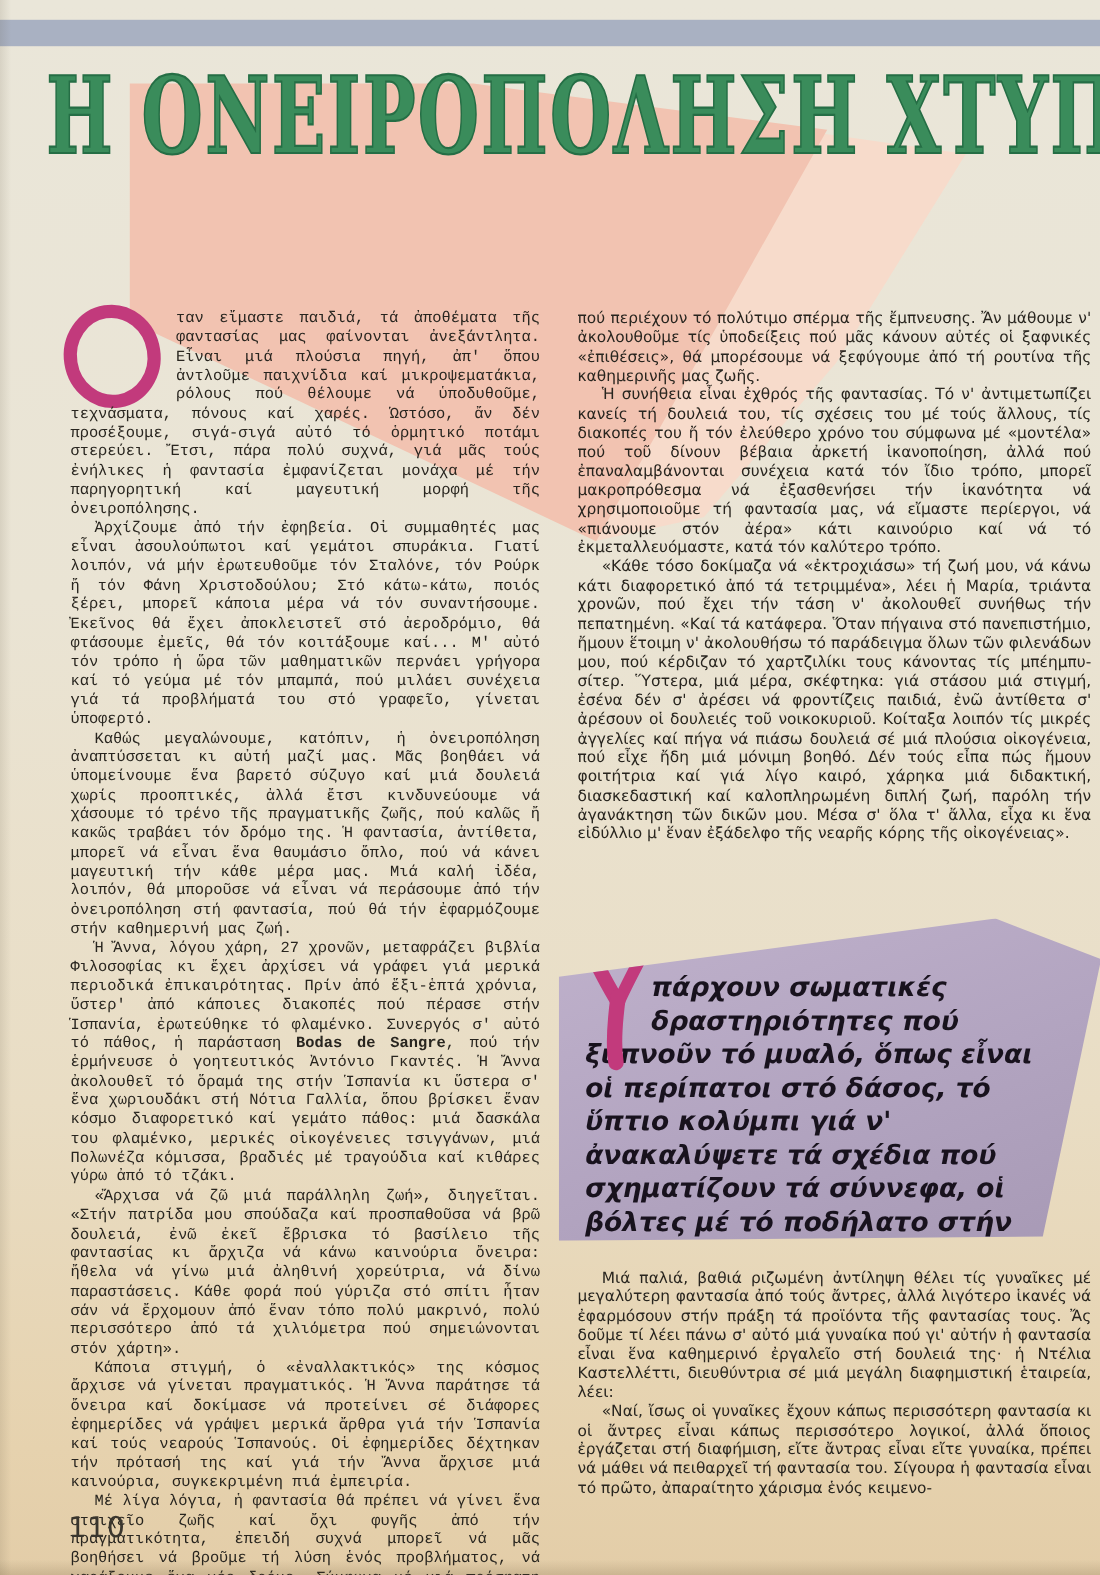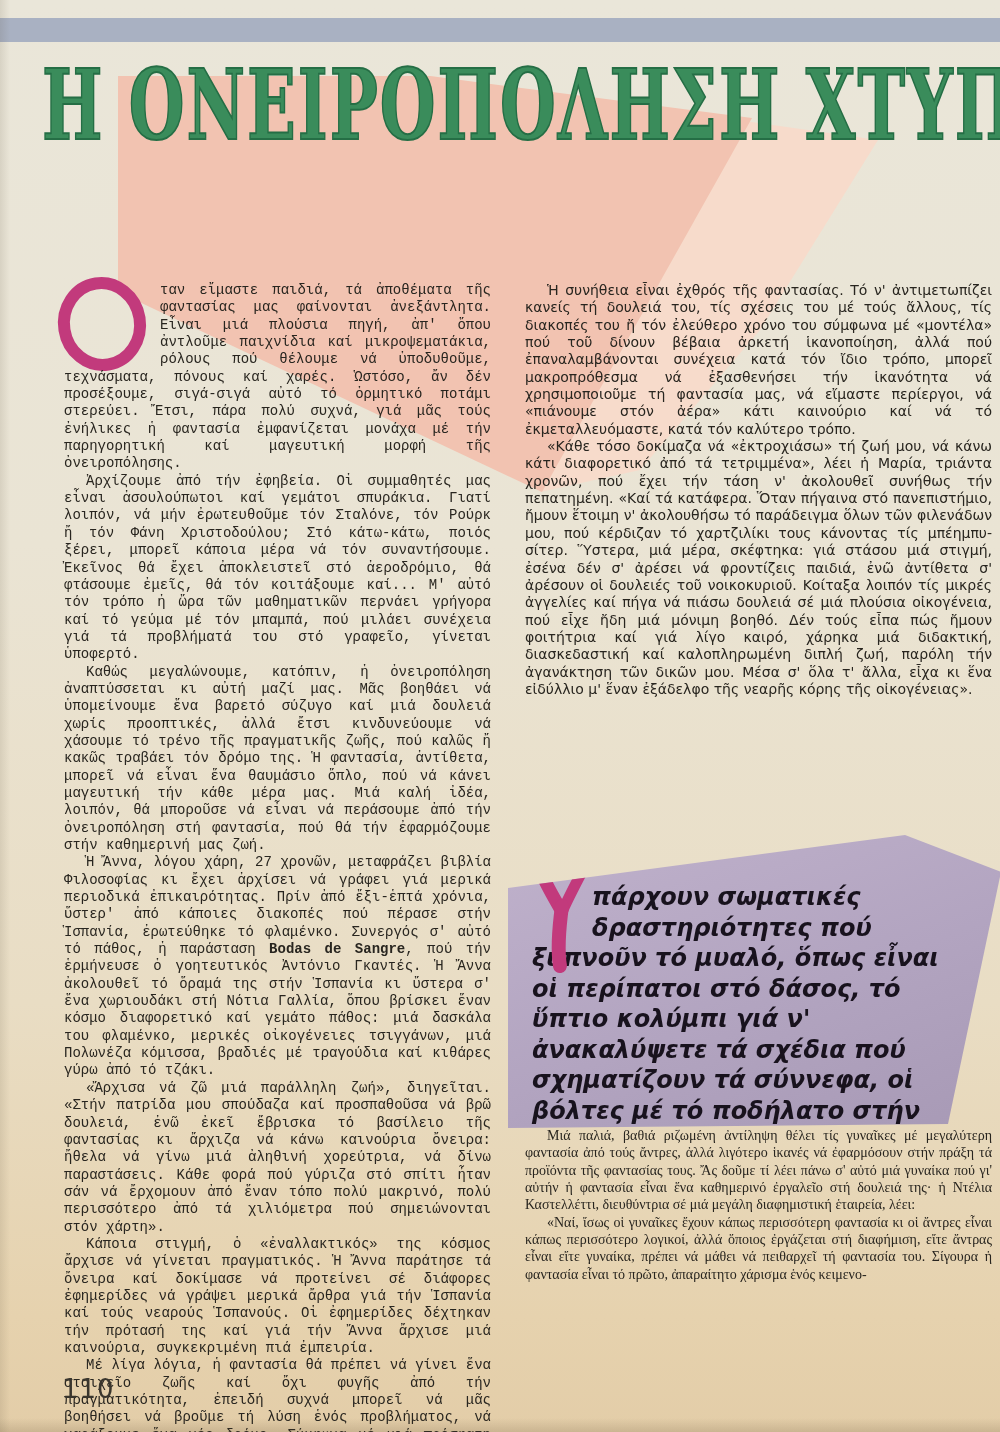--- a/index.html
+++ b/index.html
@@ -17,21 +17,21 @@
   .title{
     position:absolute; left:42px; top:52px; white-space:nowrap;
     font-family:"DejaVu Serif", serif; font-weight:bold;
     font-size:97px; line-height:1.1; letter-spacing:3px;
     transform:scale(0.66,1); transform-origin:0 0;
     -webkit-text-stroke:2px #256e45;
   }
   .col{position:absolute; color:#28251f; font-size:14px; line-height:17.35px; text-align:justify;}
   .col-left{left:64px;  top:282px; width:427px;font-family:Liberation Mono, monospace;}
   .col-right{left:525px; top:282px; width:467px;}
-  .col-right-bottom{left:525px; top:1127px; width:467px;font-family:Liberation Serif, serif;}
+  .col-right-bottom{left:525px; top:1154px; width:467px;}
   .para{margin:0; text-align:justify;}
   .para.ind{text-indent:22px;}
   .para .bold{font-weight:bold;}
   .dropcap-o{float:left; width:88px; height:85px; margin:0 14px 0 -6px;}
   .quote-box{
     position:absolute; left:504px; top:830px; width:499px; height:303px;
     clip-path:polygon(4px 58px, 401px 5px, 497px 42px, 444px 294px, 4px 298px);
     background:linear-gradient(160deg,#c0b2cc 0%, #b2a4c0 55%, #a799b5 100%);
   }
   .quote-inner{
@@ -69,20 +69,21 @@
         <p class="para ind"><span>Ἀρχίζουμε ἀπό τήν ἐφηβεία. Οἱ συμμαθητές μας εἶναι ἀσουλούπωτοι καί γεμάτοι σπυράκια. Γιατί λοιπόν, νά μήν ἐρωτευθοῦμε τόν Σταλόνε, τόν Ρούρκ ἤ τόν Φάνη Χριστοδούλου; Στό κάτω-κάτω, ποιός ξέρει, μπορεῖ κάποια μέρα νά τόν συναντήσουμε. Ἐκεῖνος θά ἔχει ἀποκλειστεῖ στό ἀεροδρόμιο, θά φτάσουμε ἐμεῖς, θά τόν κοιτάξουμε καί... Μ' αὐτό τόν τρόπο ἡ ὥρα τῶν μαθηματικῶν περνάει γρήγορα καί τό γεύμα μέ τόν μπαμπά, πού μιλάει συνέχεια γιά τά προβλήματά του στό γραφεῖο, γίνεται ὑποφερτό.</span></p>
         <p class="para ind"><span>Καθώς μεγαλώνουμε, κατόπιν, ἡ ὀνειροπόληση ἀναπτύσσεται κι αὐτή μαζί μας. Μᾶς βοηθάει νά ὑπομείνουμε ἕνα βαρετό σύζυγο καί μιά δουλειά χωρίς προοπτικές, ἀλλά ἔτσι κινδυνεύουμε νά χάσουμε τό τρένο τῆς πραγματικῆς ζωῆς, πού καλῶς ἤ κακῶς τραβάει τόν δρόμο της. Ἡ φαντασία, ἀντίθετα, μπορεῖ νά εἶναι ἕνα θαυμάσιο ὅπλο, πού νά κάνει μαγευτική τήν κάθε μέρα μας. Μιά καλή ἰδέα, λοιπόν, θά μποροῦσε νά εἶναι νά περάσουμε ἀπό τήν ὀνειροπόληση στή φαντασία, πού θά τήν ἐφαρμόζουμε στήν καθημερινή μας ζωή.</span></p>
         <p class="para ind"><span>Ἡ Ἄννα, λόγου χάρη, 27 χρονῶν, μεταφράζει βιβλία Φιλοσοφίας κι ἔχει ἀρχίσει νά γράφει γιά μερικά περιοδικά ἐπικαιρότητας. Πρίν ἀπό ἕξι-ἑπτά χρόνια, ὕστερ' ἀπό κάποιες διακοπές πού πέρασε στήν Ἱσπανία, ἐρωτεύθηκε τό φλαμένκο. Συνεργός σ' αὐτό τό πάθος, ἡ παράσταση </span><span class="bold">Bodas de Sangre</span><span>, πού τήν ἑρμήνευσε ὁ γοητευτικός Ἀντόνιο Γκαντές. Ἡ Ἄννα ἀκολουθεῖ τό ὅραμά της στήν Ἱσπανία κι ὕστερα σ' ἕνα χωριουδάκι στή Νότια Γαλλία, ὅπου βρίσκει ἕναν κόσμο διαφορετικό καί γεμάτο πάθος: μιά δασκάλα του φλαμένκο, μερικές οἰκογένειες τσιγγάνων, μιά Πολωνέζα κόμισσα, βραδιές μέ τραγούδια καί κιθάρες γύρω ἀπό τό τζάκι.</span></p>
         <p class="para ind"><span>«Ἄρχισα νά ζῶ μιά παράλληλη ζωή», διηγεῖται. «Στήν πατρίδα μου σπούδαζα καί προσπαθοῦσα νά βρῶ δουλειά, ἐνῶ ἐκεῖ ἔβρισκα τό βασίλειο τῆς φαντασίας κι ἄρχιζα νά κάνω καινούρια ὄνειρα: ἤθελα νά γίνω μιά ἀληθινή χορεύτρια, νά δίνω παραστάσεις. Κάθε φορά πού γύριζα στό σπίτι ἦταν σάν νά ἔρχομουν ἀπό ἕναν τόπο πολύ μακρινό, πολύ περισσότερο ἀπό τά χιλιόμετρα πού σημειώνονται στόν χάρτη».</span></p>
         <p class="para ind"><span>Κάποια στιγμή, ὁ «ἐναλλακτικός» της κόσμος ἄρχισε νά γίνεται πραγματικός. Ἡ Ἄννα παράτησε τά ὄνειρα καί δοκίμασε νά προτείνει σέ διάφορες ἐφημερίδες νά γράψει μερικά ἄρθρα γιά τήν Ἱσπανία καί τούς νεαρούς Ἱσπανούς. Οἱ ἐφημερίδες δέχτηκαν τήν πρότασή της καί γιά τήν Ἄννα ἄρχισε μιά καινούρια, συγκεκριμένη πιά ἐμπειρία.</span></p>
         <p class="para ind"><span>Μέ λίγα λόγια, ἡ φαντασία θά πρέπει νά γίνει ἕνα στοιχεῖο ζωῆς καί ὄχι φυγῆς ἀπό τήν πραγματικότητα, ἐπειδή συχνά μπορεῖ νά μᾶς βοηθήσει νά βροῦμε τή λύση ἑνός προβλήματος, νά χαράξουμε ἕνα νέο δρόμο. Σύμφωνα μέ μιά πρόσφατη ἐπιστημονική ἀνακάλυψη, φαίνεται πώς, οὔτε λίγο οὔτε πολύ, κάθε 90 δευτερόλεπτα τό μυαλό μας κεραυνοβολεῖται ἀπό σύντομες ὀνειρικές εἰκόνες, πραγματικά ὄνειρα πού βλέπουμε μέ τά μάτια ἀνοιχτά, χωρίς νά τό ἐπιδιώκουμε, καί</span></p>
       </div>
   </div>
 
   <div class="col col-right">
+      <p class="para"><span>πού περιέχουν τό πολύτιμο σπέρμα τῆς ἔμπνευσης. Ἄν μάθουμε ν' ἀκολουθοῦμε τίς ὑποδείξεις πού μᾶς κάνουν αὐτές οἱ ξαφνικές «ἐπιθέσεις», θά μπορέσουμε νά ξεφύγουμε ἀπό τή ρουτίνα τῆς καθημερινῆς μας ζωῆς.</span></p>
       <p class="para ind"><span>Ἡ συνήθεια εἶναι ἐχθρός τῆς φαντασίας. Τό ν' ἀντιμετωπίζει κανείς τή δουλειά του, τίς σχέσεις του μέ τούς ἄλλους, τίς διακοπές του ἤ τόν ἐλεύθερο χρόνο του σύμφωνα μέ «μοντέλα» πού τοῦ δίνουν βέβαια ἀρκετή ἱκανοποίηση, ἀλλά πού ἐπαναλαμβάνονται συνέχεια κατά τόν ἴδιο τρόπο, μπορεῖ μακροπρόθεσμα νά ἐξασθενήσει τήν ἱκανότητα νά χρησιμοποιοῦμε τή φαντασία μας, νά εἴμαστε περίεργοι, νά «πιάνουμε στόν ἀέρα» κάτι καινούριο καί νά τό ἐκμεταλλευόμαστε, κατά τόν καλύτερο τρόπο.</span></p>
       <p class="para ind"><span>«Κάθε τόσο δοκίμαζα νά «ἐκτροχιάσω» τή ζωή μου, νά κάνω κάτι διαφορετικό ἀπό τά τετριμμένα», λέει ἡ Μαρία, τριάντα χρονῶν, πού ἔχει τήν τάση ν' ἀκολουθεῖ συνήθως τήν πεπατημένη. «Καί τά κατάφερα. Ὅταν πήγαινα στό πανεπιστήμιο, ἤμουν ἕτοιμη ν' ἀκολουθήσω τό παράδειγμα ὅλων τῶν φιλενάδων μου, πού κέρδιζαν τό χαρτζιλίκι τους κάνοντας τίς μπέημπυ-σίτερ. Ὕστερα, μιά μέρα, σκέφτηκα: γιά στάσου μιά στιγμή, ἐσένα δέν σ' ἀρέσει νά φροντίζεις παιδιά, ἐνῶ ἀντίθετα σ' ἀρέσουν οἱ δουλειές τοῦ νοικοκυριοῦ. Κοίταξα λοιπόν τίς μικρές ἀγγελίες καί πήγα νά πιάσω δουλειά σέ μιά πλούσια οἰκογένεια, πού εἶχε ἤδη μιά μόνιμη βοηθό. Δέν τούς εἶπα πώς ἤμουν φοιτήτρια καί γιά λίγο καιρό, χάρηκα μιά διδακτική, διασκεδαστική καί καλοπληρωμένη διπλή ζωή, παρόλη τήν ἀγανάκτηση τῶν δικῶν μου. Μέσα σ' ὅλα τ' ἄλλα, εἶχα κι ἕνα εἰδύλλιο μ' ἕναν ἐξάδελφο τῆς νεαρῆς κόρης τῆς οἰκογένειας».</span></p>
     </div>
 
   <div class="quote-box">
     <div class="quote-inner">
       <span class="dropcap-y">
         <svg width="78" height="120" viewBox="0 0 78 120">
           <path d="M12 8 C 18 26, 30 46, 37 58" fill="none" stroke="#c23a7c" stroke-width="13" stroke-linecap="round"></path>
           <path d="M66 4 C 56 24, 45 44, 39 58" fill="none" stroke="#c23a7c" stroke-width="11" stroke-linecap="round"></path>

